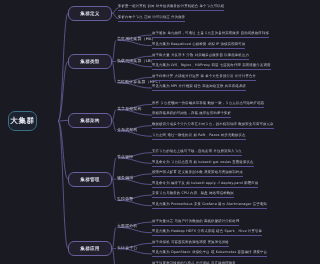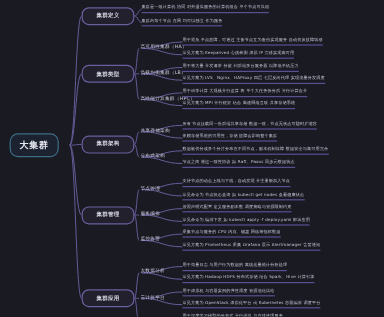--- a/index.html
+++ b/index.html
@@ -83,21 +83,21 @@
       <path d="M 118 227.42000000000002 C 135 227.42000000000002, 135 222.12000000000003, 152 222.12000000000003" fill="none" stroke="#6a5f9e" stroke-width="0.8"></path>
       <path d="M 118 227.42000000000002 C 135 227.42000000000002, 135 232.72000000000003, 152 232.72000000000003" fill="none" stroke="#6a5f9e" stroke-width="0.8"></path>
       <path d="M 112 248.62000000000003 C 114 248.62000000000003, 114 248.62, 116 248.62" fill="none" stroke="#6a5f9e" stroke-width="0.8"></path>
       <path d="M 118 248.62 C 135 248.62, 135 243.32000000000002, 152 243.32000000000002" fill="none" stroke="#6a5f9e" stroke-width="0.8"></path>
       <path d="M 118 248.62 C 135 248.62, 135 253.92000000000002, 152 253.92000000000002" fill="none" stroke="#6a5f9e" stroke-width="0.8"></path>
       <path d="M 112 248.62000000000003 C 114 248.62000000000003, 114 269.82000000000005, 116 269.82000000000005" fill="none" stroke="#6a5f9e" stroke-width="0.8"></path>
       <path d="M 118 269.82000000000005 C 135 269.82000000000005, 135 264.52000000000004, 152 264.52000000000004" fill="none" stroke="#6a5f9e" stroke-width="0.8"></path>
       <path d="M 118 269.82000000000005 C 135 269.82000000000005, 135 275.12, 152 275.12" fill="none" stroke="#6a5f9e" stroke-width="0.8"></path>
     </svg>
   <div id="node-layer">
-      <div class="node root-node" style="left: 8px; top: 111px; width: 41px; height: 20px;">大集群</div>
+      <div class="node root-node" style="left: 8px; top: 111px; width: 29px; height: 20px;">大集群</div>
       <div class="node branch-node" style="left: 68px; top: 5.8px; width: 44px; height: 15px;">集群定义</div>
       <div class="node leaf-node" style="left: 118px; top: 4.4px; height: 7px;">集群是一组计算机 协同 对外提供服务的计算机组合 单个节点可以组</div>
       <div class="node leaf-node" style="left: 118px; top: 15px; height: 7px;">集群内每个节点 在网 均可以独立 作为服务</div>
       <div class="node branch-node" style="left: 68px; top: 54.03px; width: 44px; height: 15px;">集群类型</div>
       <div class="node sub-node" style="left: 116px; top: 36.33px; height: 8px;">高可用性集群（HA）</div>
       <div class="node leaf-node" style="left: 152px; top: 31.43px; height: 7px;">用于避免 单点故障，可通过 主备节点互为备份实现服务 自动切换故障转移</div>
       <div class="node leaf-node" style="left: 152px; top: 42.03px; height: 7px;">常见方案为 Keepalived 心跳检测 虚拟 IP 漂移实现高可用</div>
       <div class="node sub-node" style="left: 116px; top: 57.53px; height: 8px;">负载均衡集群（LB）</div>
       <div class="node leaf-node" style="left: 152px; top: 52.63px; height: 7px;">用于将大量 并发请求 分散 到后端多台服务器 以降低单机压力</div>
       <div class="node leaf-node" style="left: 152px; top: 63.23px; height: 7px;">常见方案为 LVS、Nginx、HAProxy 四层 七层反向代理 实现流量分发调度</div>

